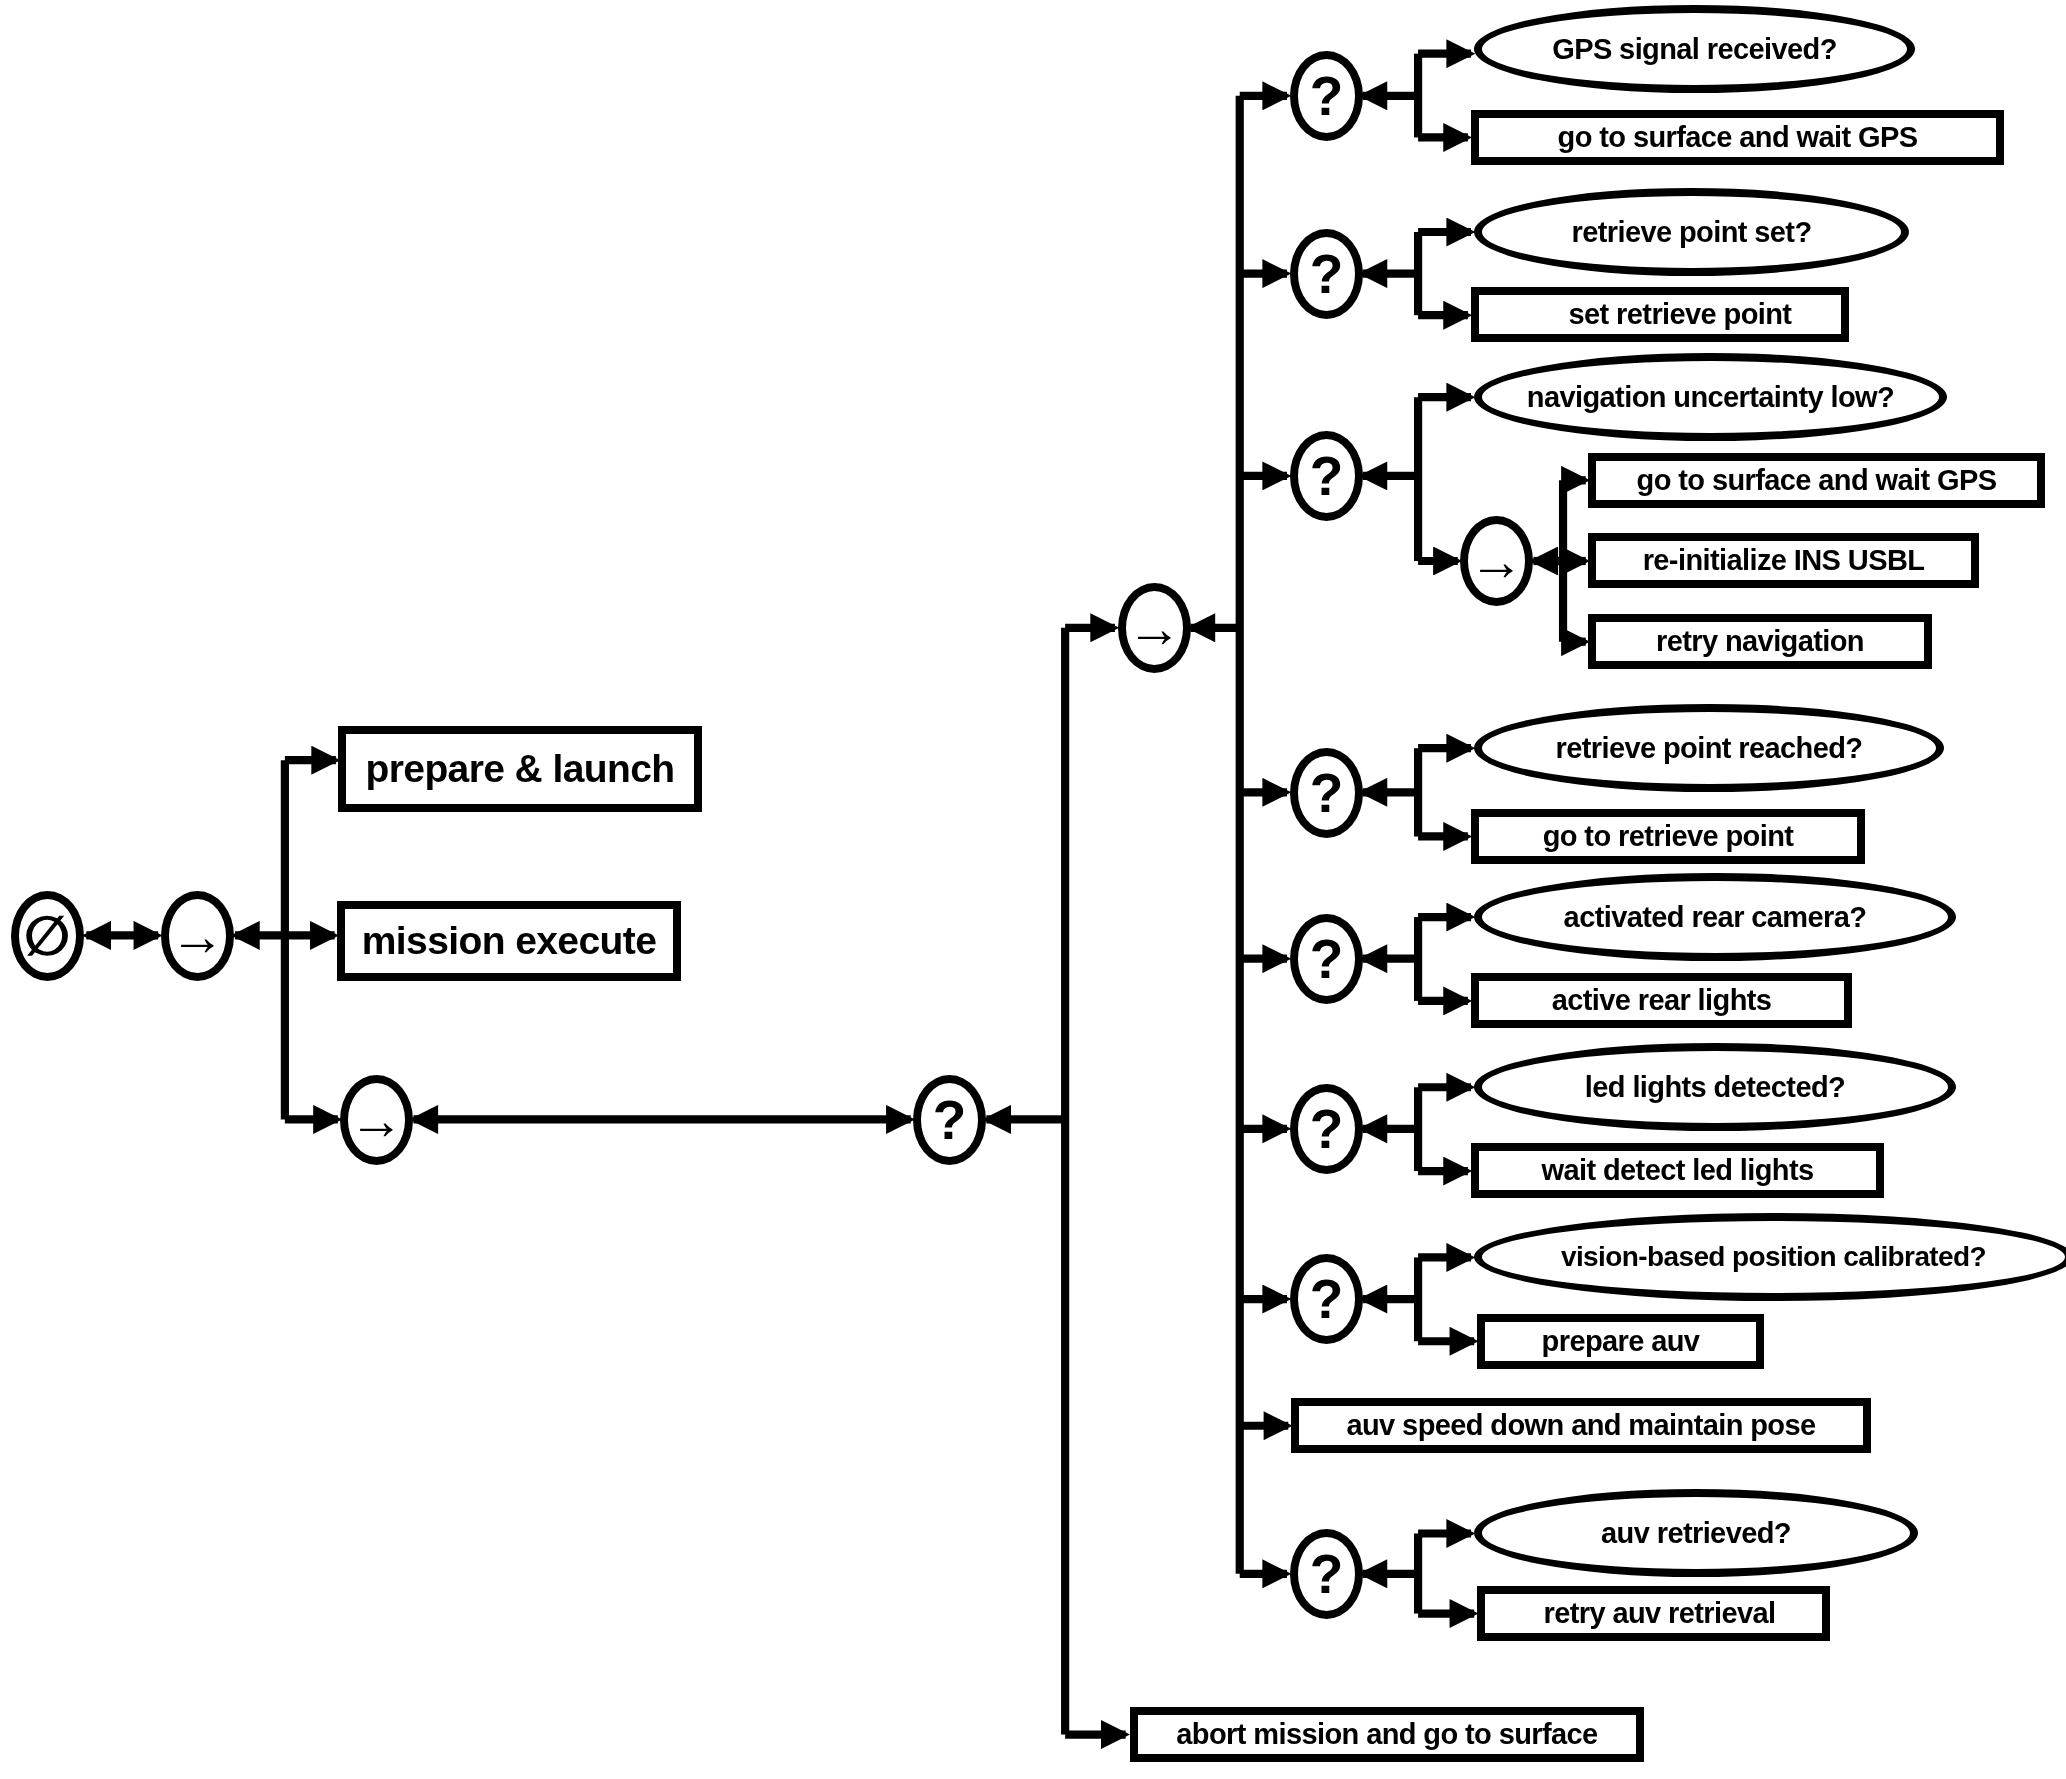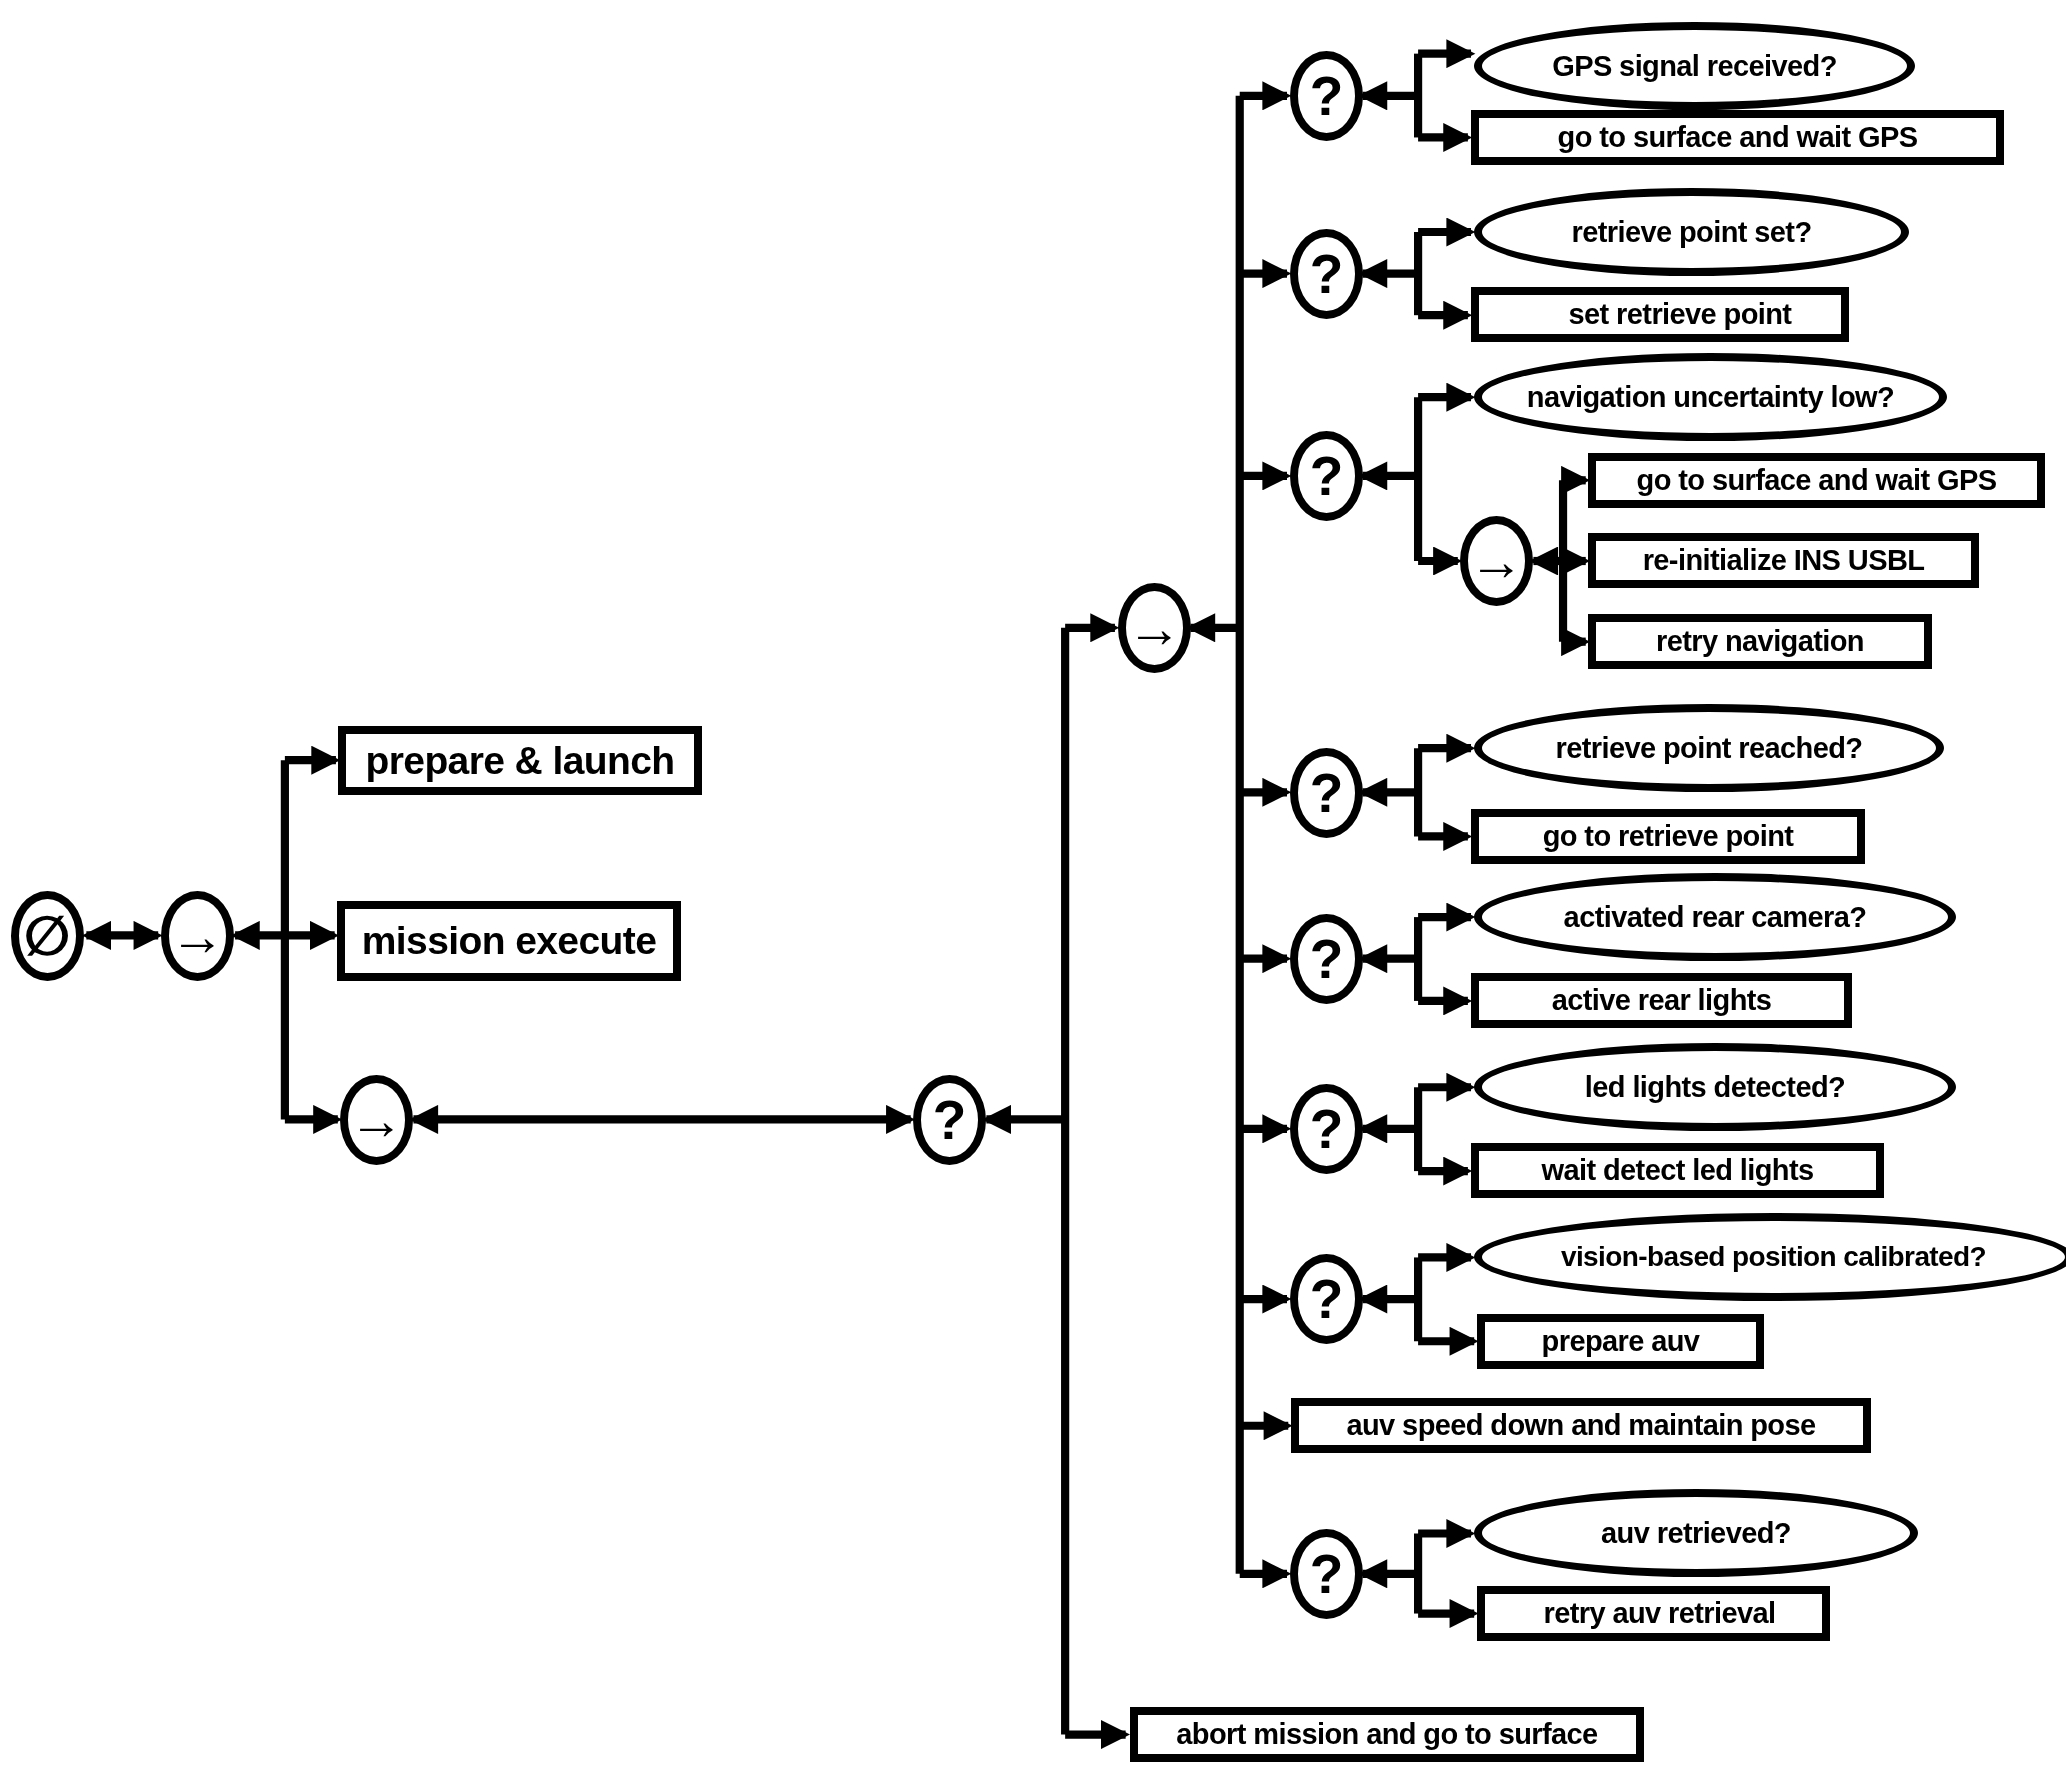--- a/index.html
+++ b/index.html
@@ -106,24 +106,24 @@
 <div class="node circle" style="left:1290px;top:51px;width:73px;height:90px;">?</div>
 <div class="node circle" style="left:1290px;top:229px;width:73px;height:90px;">?</div>
 <div class="node circle" style="left:1290px;top:431px;width:73px;height:90px;">?</div>
 <div class="node circle" style="left:1460px;top:516px;width:73px;height:90px;">→</div>
 <div class="node circle" style="left:1290px;top:748px;width:73px;height:90px;">?</div>
 <div class="node circle" style="left:1290px;top:914px;width:73px;height:90px;">?</div>
 <div class="node circle" style="left:1290px;top:1084px;width:73px;height:90px;">?</div>
 <div class="node circle" style="left:1290px;top:1254px;width:73px;height:90px;">?</div>
 <div class="node circle" style="left:1290px;top:1529px;width:73px;height:90px;">?</div>
 
-<div class="node bigbox" style="left:338px;top:726px;width:364px;height:69px;">prepare &amp; launch</div>
+<div class="node bigbox" style="left:338px;top:726px;width:364px;height:86px;">prepare &amp; launch</div>
 <div class="node bigbox" style="left:337px;top:901px;width:344px;height:80px;">mission execute</div>
 
-<div class="node ellipse" style="left:1474px;top:22px;width:441px;height:88px;">GPS signal received?</div>
+<div class="node ellipse" style="left:1474px;top:5px;width:441px;height:88px;">GPS signal received?</div>
 <div class="node box" style="left:1471px;top:110px;width:533px;height:55px;">go to surface and wait GPS</div>
 
 <div class="node ellipse" style="left:1474px;top:188px;width:435px;height:88px;">retrieve point set?</div>
 <div class="node box" style="left:1471px;top:287px;width:378px;height:55px;padding-left:40px;">set retrieve point</div>
 
 <div class="node ellipse" style="left:1474px;top:353px;width:473px;height:88px;">navigation uncertainty low?</div>
 <div class="node box" style="left:1588px;top:453px;width:457px;height:55px;">go to surface and wait GPS</div>
 <div class="node box" style="left:1588px;top:533px;width:391px;height:55px;">re-initialize INS USBL</div>
 <div class="node box" style="left:1588px;top:614px;width:344px;height:55px;">retry navigation</div>
 

